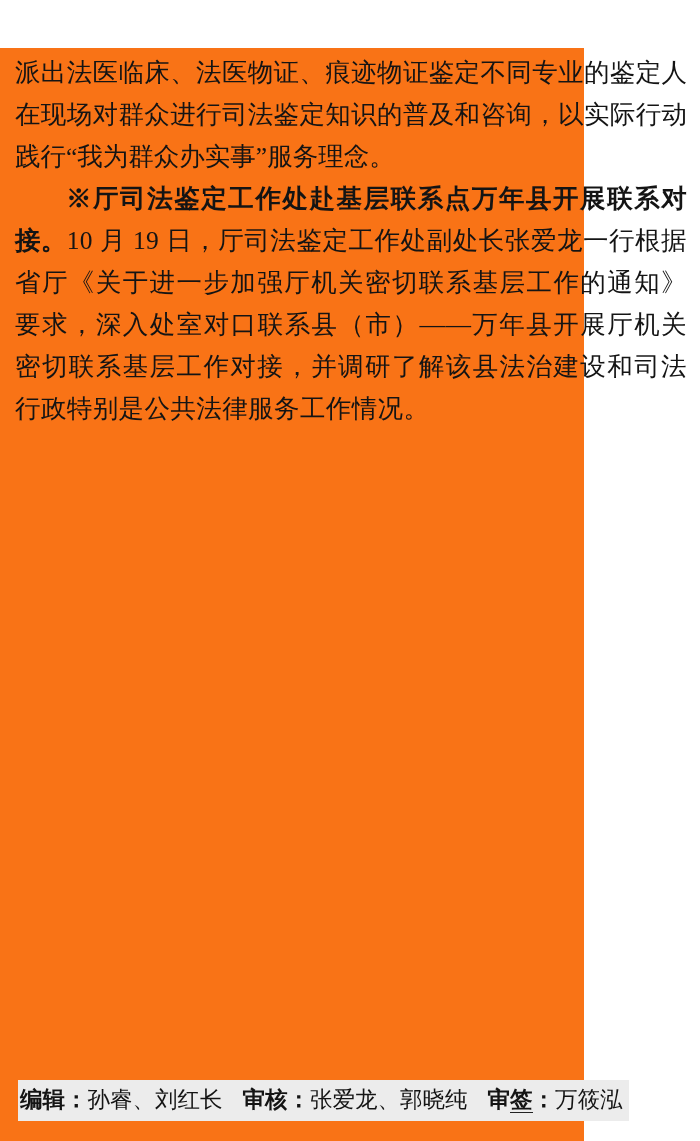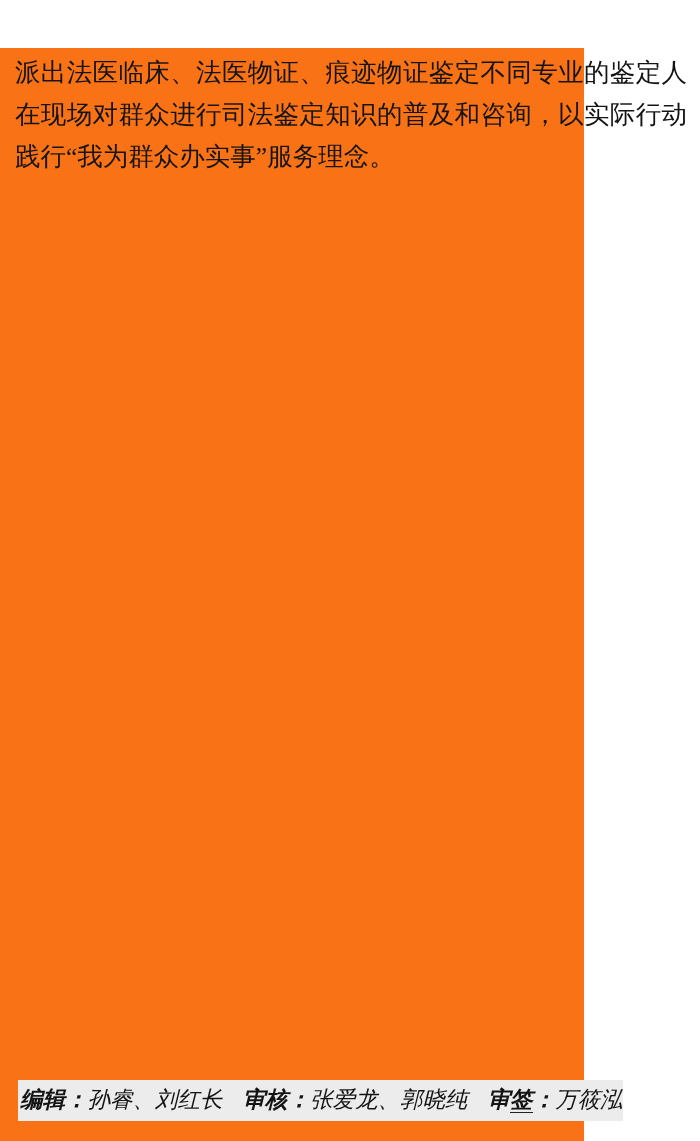--- a/index.html
+++ b/index.html
@@ -66,22 +66,21 @@
     top: 1032px;
     width: 664px;
   }
 
   #credits {
     display: inline-block;
     background: #ececec;
     font-size: 22.5px;
     line-height: 34px;
     white-space: nowrap;
-    padding: 3px 0 4px 2px;
-    font-style: italic;
+    padding: 3px 6px 4px 2px;
   }
 
   #credits .lbl {
     font-weight: bold;
   }
   #credits .sign-lbl {
     font-weight: bold;
     border-bottom: 0;
   }
   #credits .sign-lbl .u {
@@ -111,20 +110,21 @@
 </style>
 </head>
 <body>
 
 <div id="page">
 
   <div id="article">
 
     <p class="para">派出法医临床、法医物证、痕迹物证鉴定不同专业的鉴定人在现场对群众进行司法鉴定知识的普及和咨询，以实际行动践行“我为群众办实事”服务理念。</p>
 
+    <p class="para indent"><span class="lead">※厅司法鉴定工作处赴基层联系点万年县开展联系对接。</span><span class="num">10 月 19 日，厅司法鉴定工作处副处长张爱龙一行根据省厅《关于进一步加强厅机关密切联系基层工作的通知》要求，深入处室对口联系县（市）——万年县开展厅机关密切联系基层工作对接，并调研了解该县法治建设和司法行政特别是公共法律服务工作情况。</span></p>
 
 
 
   </div>
 
   <div id="credits-wrap">
     <span id="credits"><span class="lbl">编辑：</span><span class="nm">孙睿、刘红长</span><span class="gap"></span><span class="lbl">审核：</span><span class="nm">张爱龙、郭晓纯</span><span class="gap"></span><span class="sign-lbl"><span>审</span><span class="u">签</span><span>：</span></span><span class="nm">万筱泓</span></span>
   </div>
 
   <div id="pagenum">8 / 8</div>

